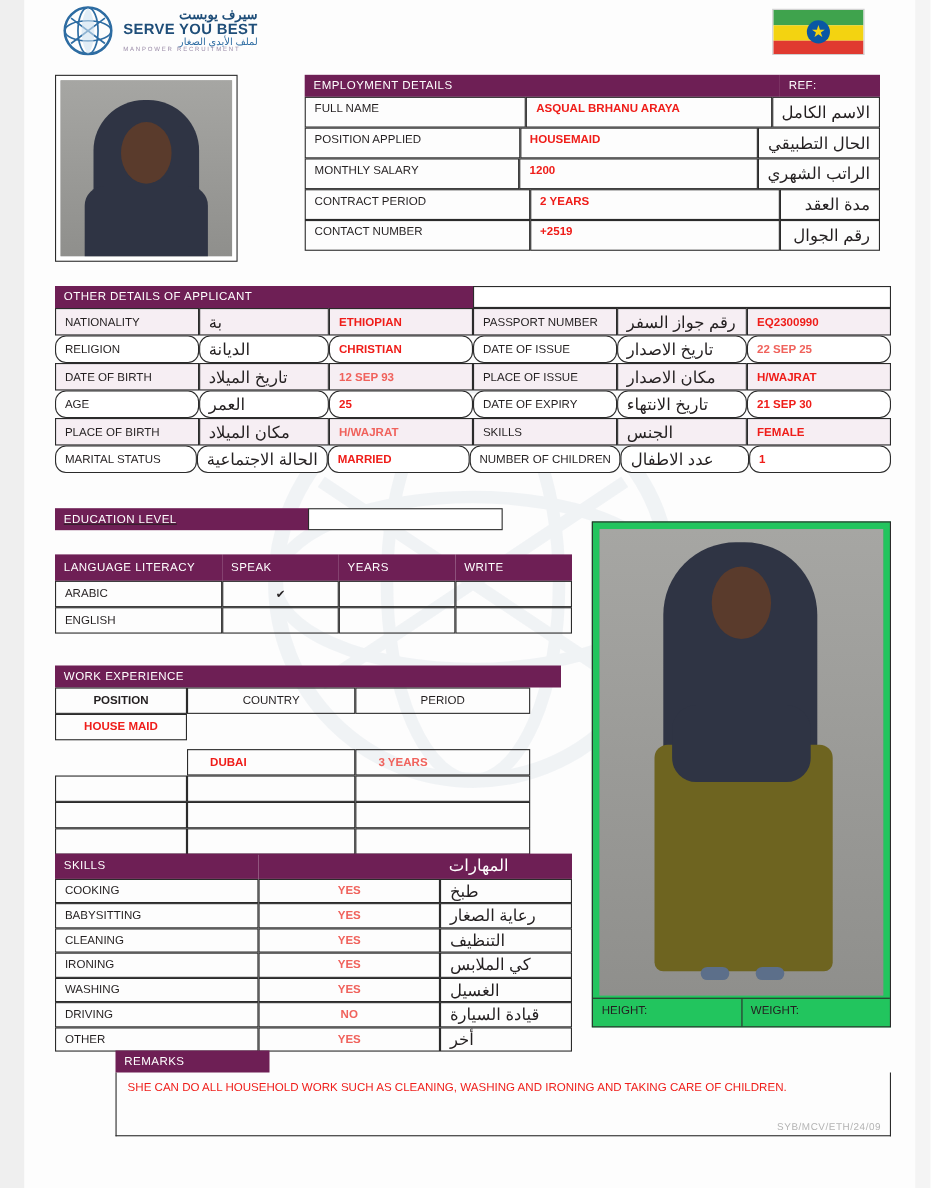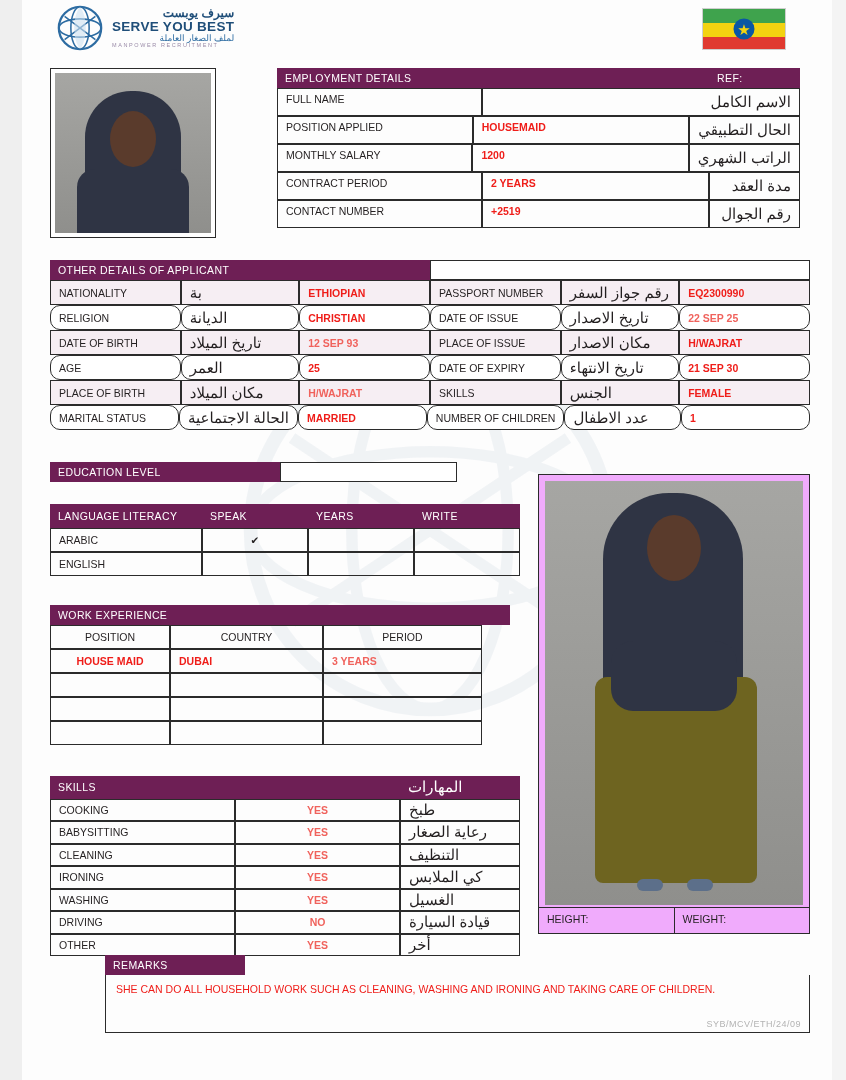--- a/index.html
+++ b/index.html
@@ -40,21 +40,21 @@
   .bandpurple { background:#6e1f55; color:#ffffff; font-size:10.5px; letter-spacing:.4px; padding:4px 8px; }
   .cell { font-size:10.5px; padding:4px 8px; border:1px solid #2b2b2b; white-space:nowrap; }
   .red { color:#ef1d19; font-weight:bold; }
   .redl { color:#f0625c; font-weight:bold; }
   .ar { direction:rtl; text-align:right; font-size:15px; }
 
   
   .photo1 { position:absolute; left:50px; top:68px; width:166px; height:170px; border:1px solid #2b2b2b; background:#ffffff; padding:4px; }
   .photo1 .inner { width:100%; height:100%; background:#9a9a98; position:relative; overflow:hidden; }
 
-  .photo2 { position:absolute; left:538px; top:474px; width:272px; height:460px; border:1px solid #2b2b2b; background:#f0abfc; }
+  .photo2 { position:absolute; left:538px; top:474px; width:272px; height:460px; border:1px solid #2b2b2b; background:#22c55e; }
   .photo2 .inner { position:absolute; left:6px; top:6px; right:6px; bottom:28px; background:#8e8e8c; overflow:hidden; }
   .photo2 .hw { position:absolute; left:0; right:0; bottom:0; height:26px; display:flex; border-top:1px solid #2b2b2b; }
   .photo2 .hw div { flex:1; font-size:10.5px; padding:5px 8px; }
   .photo2 .hw div:first-child { border-right:1px solid #2b2b2b; }
 
   
   .ph-bg { position:absolute; inset:0; background:linear-gradient(#a6a6a3,#8f8f8c); }
   .ph-head { position:absolute; border-radius:50%; background:#5a3b2c; }
   .ph-scarf { position:absolute; background:#2f3444; }
   .ph-dress { position:absolute; background:#6e6420; }
@@ -78,40 +78,40 @@
   .orow > div { height:25px; display:flex; align-items:center; }
   .oc1 { width:200px; }
   .oc2 { width:180px; justify-content:flex-end; }
   .oc3 { width:200px; }
   .oc4 { width:180px; justify-content:flex-end; }
 
   .zebra0 { background:#ffffff;border-radius:10px; }
   .zebra1 { background:#f6eef3; }
 
   
-  .edu { position:absolute; left:50px; top:462px; width:407px; display:flex; }
+  .edu { position:absolute; left:50px; top:462px; width:407px; display:flex;text-decoration:underline; }
   .edu .a { width:230px; }
   .edu .b { flex:1; border:1px solid #2b2b2b; background:#fff; }
 
   
   .lang { position:absolute; left:50px; top:504px; width:470px; }
   .lrow { display:flex; }
   .lrow > div { height:24px; display:flex; align-items:center; }
   .lc1 { width:152px; }
   .lc2, .lc3, .lc4 { width:106px; }
   .center { justify-content:center; }
 
   
   .work { position:absolute; left:50px; top:605px; width:460px; }
   .wrow { display:flex; }
   .wrow > div { height:24px; display:flex; align-items:center; justify-content:center; }
-  .wc1 { width:120px; }
+  .wc1 { width:120px;font-weight:bold; }
   .wc2 { width:153px; }
   .wc3 { width:159px; }
-  .wleft { justify-content:flex-start !important; padding-left:8px; }
+  .wleft { justify-content:flex-start !important; padding-left:20px;margin-top:32px; }
 
   
   .skills { position:absolute; left:50px; top:776px; width:470px; }
   .srow { display:flex; }
   .srow > div { height:22.5px; display:flex; align-items:center; }
   .sc1 { width:185px; }
   .sc2 { width:165px; justify-content:center; }
   .sc3 { width:120px; justify-content:flex-end; }
 
   
@@ -148,21 +148,21 @@
           <circle cx="26" cy="26" r="22" fill="none" stroke="#2d6ca2" stroke-width="2.4"></circle>
           <ellipse cx="26" cy="26" rx="22" ry="9.5" fill="none" stroke="#2d6ca2" stroke-width="1.6"></ellipse>
           <ellipse cx="26" cy="26" rx="9.5" ry="22" fill="none" stroke="#2d6ca2" stroke-width="1.6"></ellipse>
           <path d="M10 14 L42 38 M42 14 L10 38" stroke="#2d6ca2" stroke-width="1.6" fill="none"></path>
           <path d="M26 4 C34 14 34 38 26 48 C18 38 18 14 26 4 Z" fill="#cfe2f1" opacity=".6"></path>
         </svg>
       </div>
       <div class="logo-text">
         <div class="logo-ar">سيرف يوبست</div>
         <div class="logo-en">SERVE YOU BEST</div>
-        <div class="logo-ar2">لملف الصغار العاملة</div>
+        <div class="logo-ar2">لملف الأيدي الصغار</div>
         <div class="logo-sub">MANPOWER RECRUITMENT</div>
       </div>
     </div>
 
     <div class="flag">
       <div class="s g"></div>
         <div class="s y"></div>
         <div class="s r"></div>
       <div class="disc"></div>
         <div class="star">★</div>
@@ -178,20 +178,21 @@
     </div>
   </div>
 
   <div class="emp">
     <div class="emp-head">
       <div class="a bandpurple">EMPLOYMENT DETAILS</div>
       <div class="b bandpurple">REF:</div>
     </div>
     <div class="emp-row">
       <div class="l cell">FULL NAME</div>
+      <div class="v cell red">ASQUAL BRHANU ARAYA</div>
       <div class="r cell ar">الاسم الكامل</div>
     </div>
     <div class="emp-row">
       <div class="l cell">POSITION APPLIED</div>
       <div class="v cell red">HOUSEMAID</div>
       <div class="r cell ar">الحال التطبيقي</div>
     </div>
     <div class="emp-row">
       <div class="l cell">MONTHLY SALARY</div>
       <div class="v cell red">1200</div>

